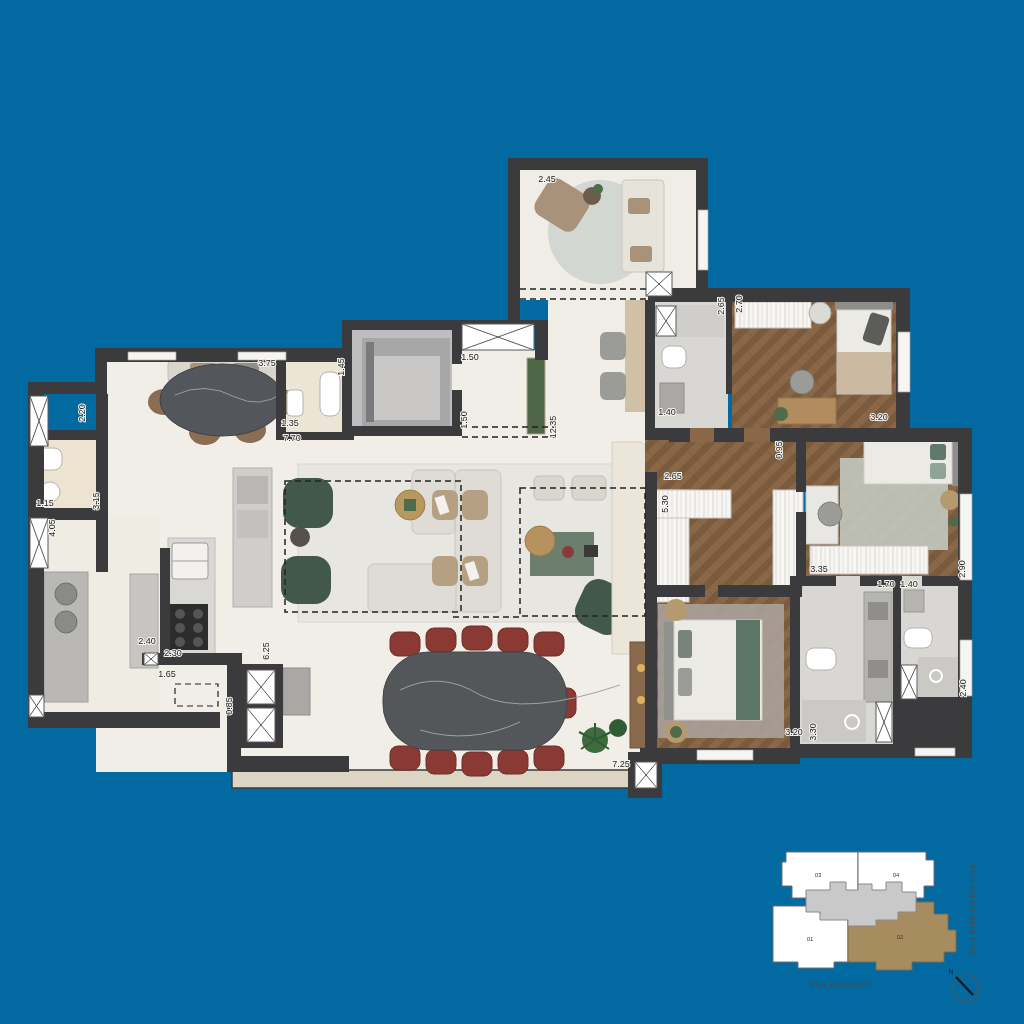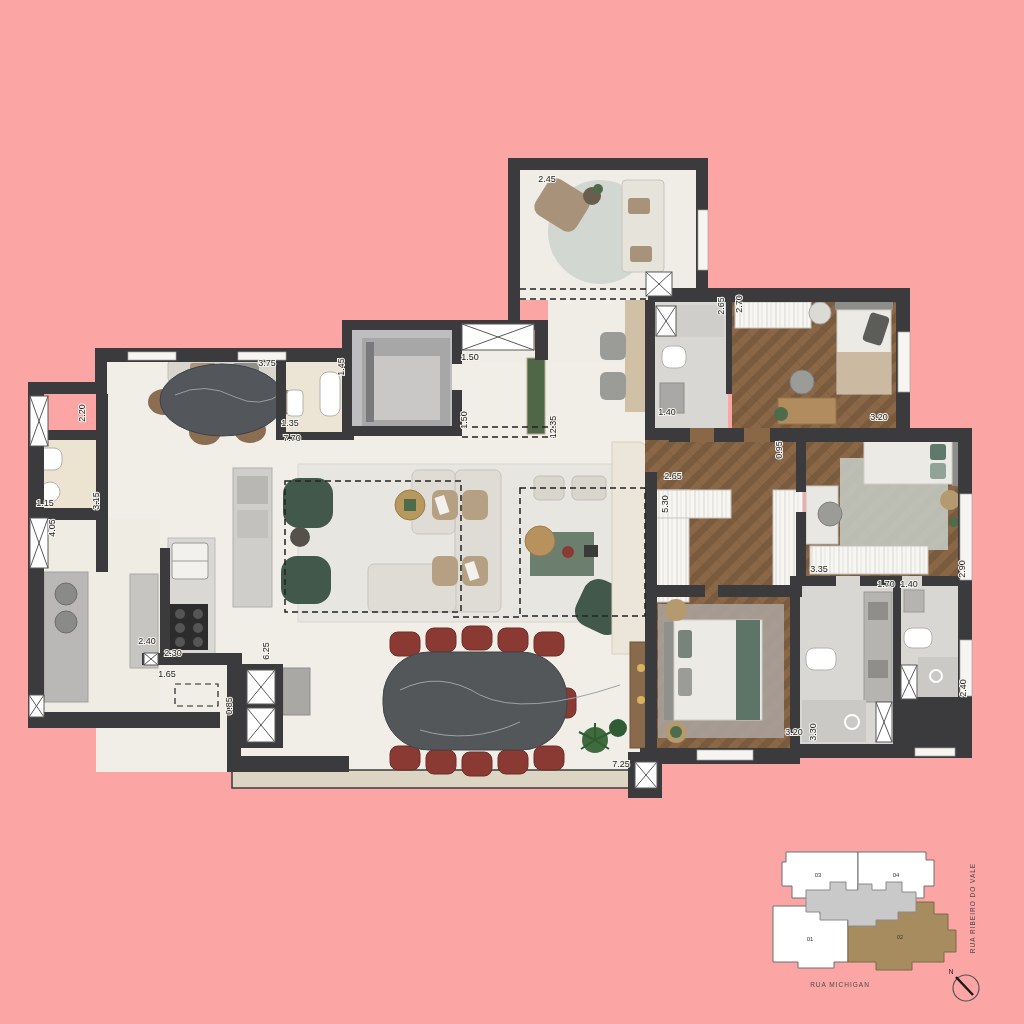--- a/index.html
+++ b/index.html
@@ -1,16 +1,16 @@
 <!DOCTYPE html>
 <html><head>
 <meta charset="utf-8">
 <style>
   html,body{margin:0;padding:0;background:#ffffff;}
-  .stage{position:relative;width:1024px;height:1024px;background:#fca5a5;overflow:hidden;
+  .stage{position:relative;width:1024px;height:1024px;background:#0369a1;overflow:hidden;
          font-family:"Liberation Sans", sans-serif;}
   svg text.dim{font-family:"Liberation Sans",sans-serif;font-size:9px;fill:#1f1f1f;
                paint-order:stroke;stroke:#f5f3ee;stroke-width:2px;text-anchor:middle;}
   svg text.unit{font-family:"Liberation Sans",sans-serif;font-size:6px;fill:#3a3a3a;text-anchor:middle;}
   svg text.street{font-family:"Liberation Sans",sans-serif;font-size:6.5px;fill:#4a4a4a;
                   letter-spacing:1px;text-anchor:middle;}
   svg text.north{font-family:"Liberation Sans",sans-serif;font-size:7px;fill:#222;text-anchor:middle;}
 </style>
 </head>
 <body>

